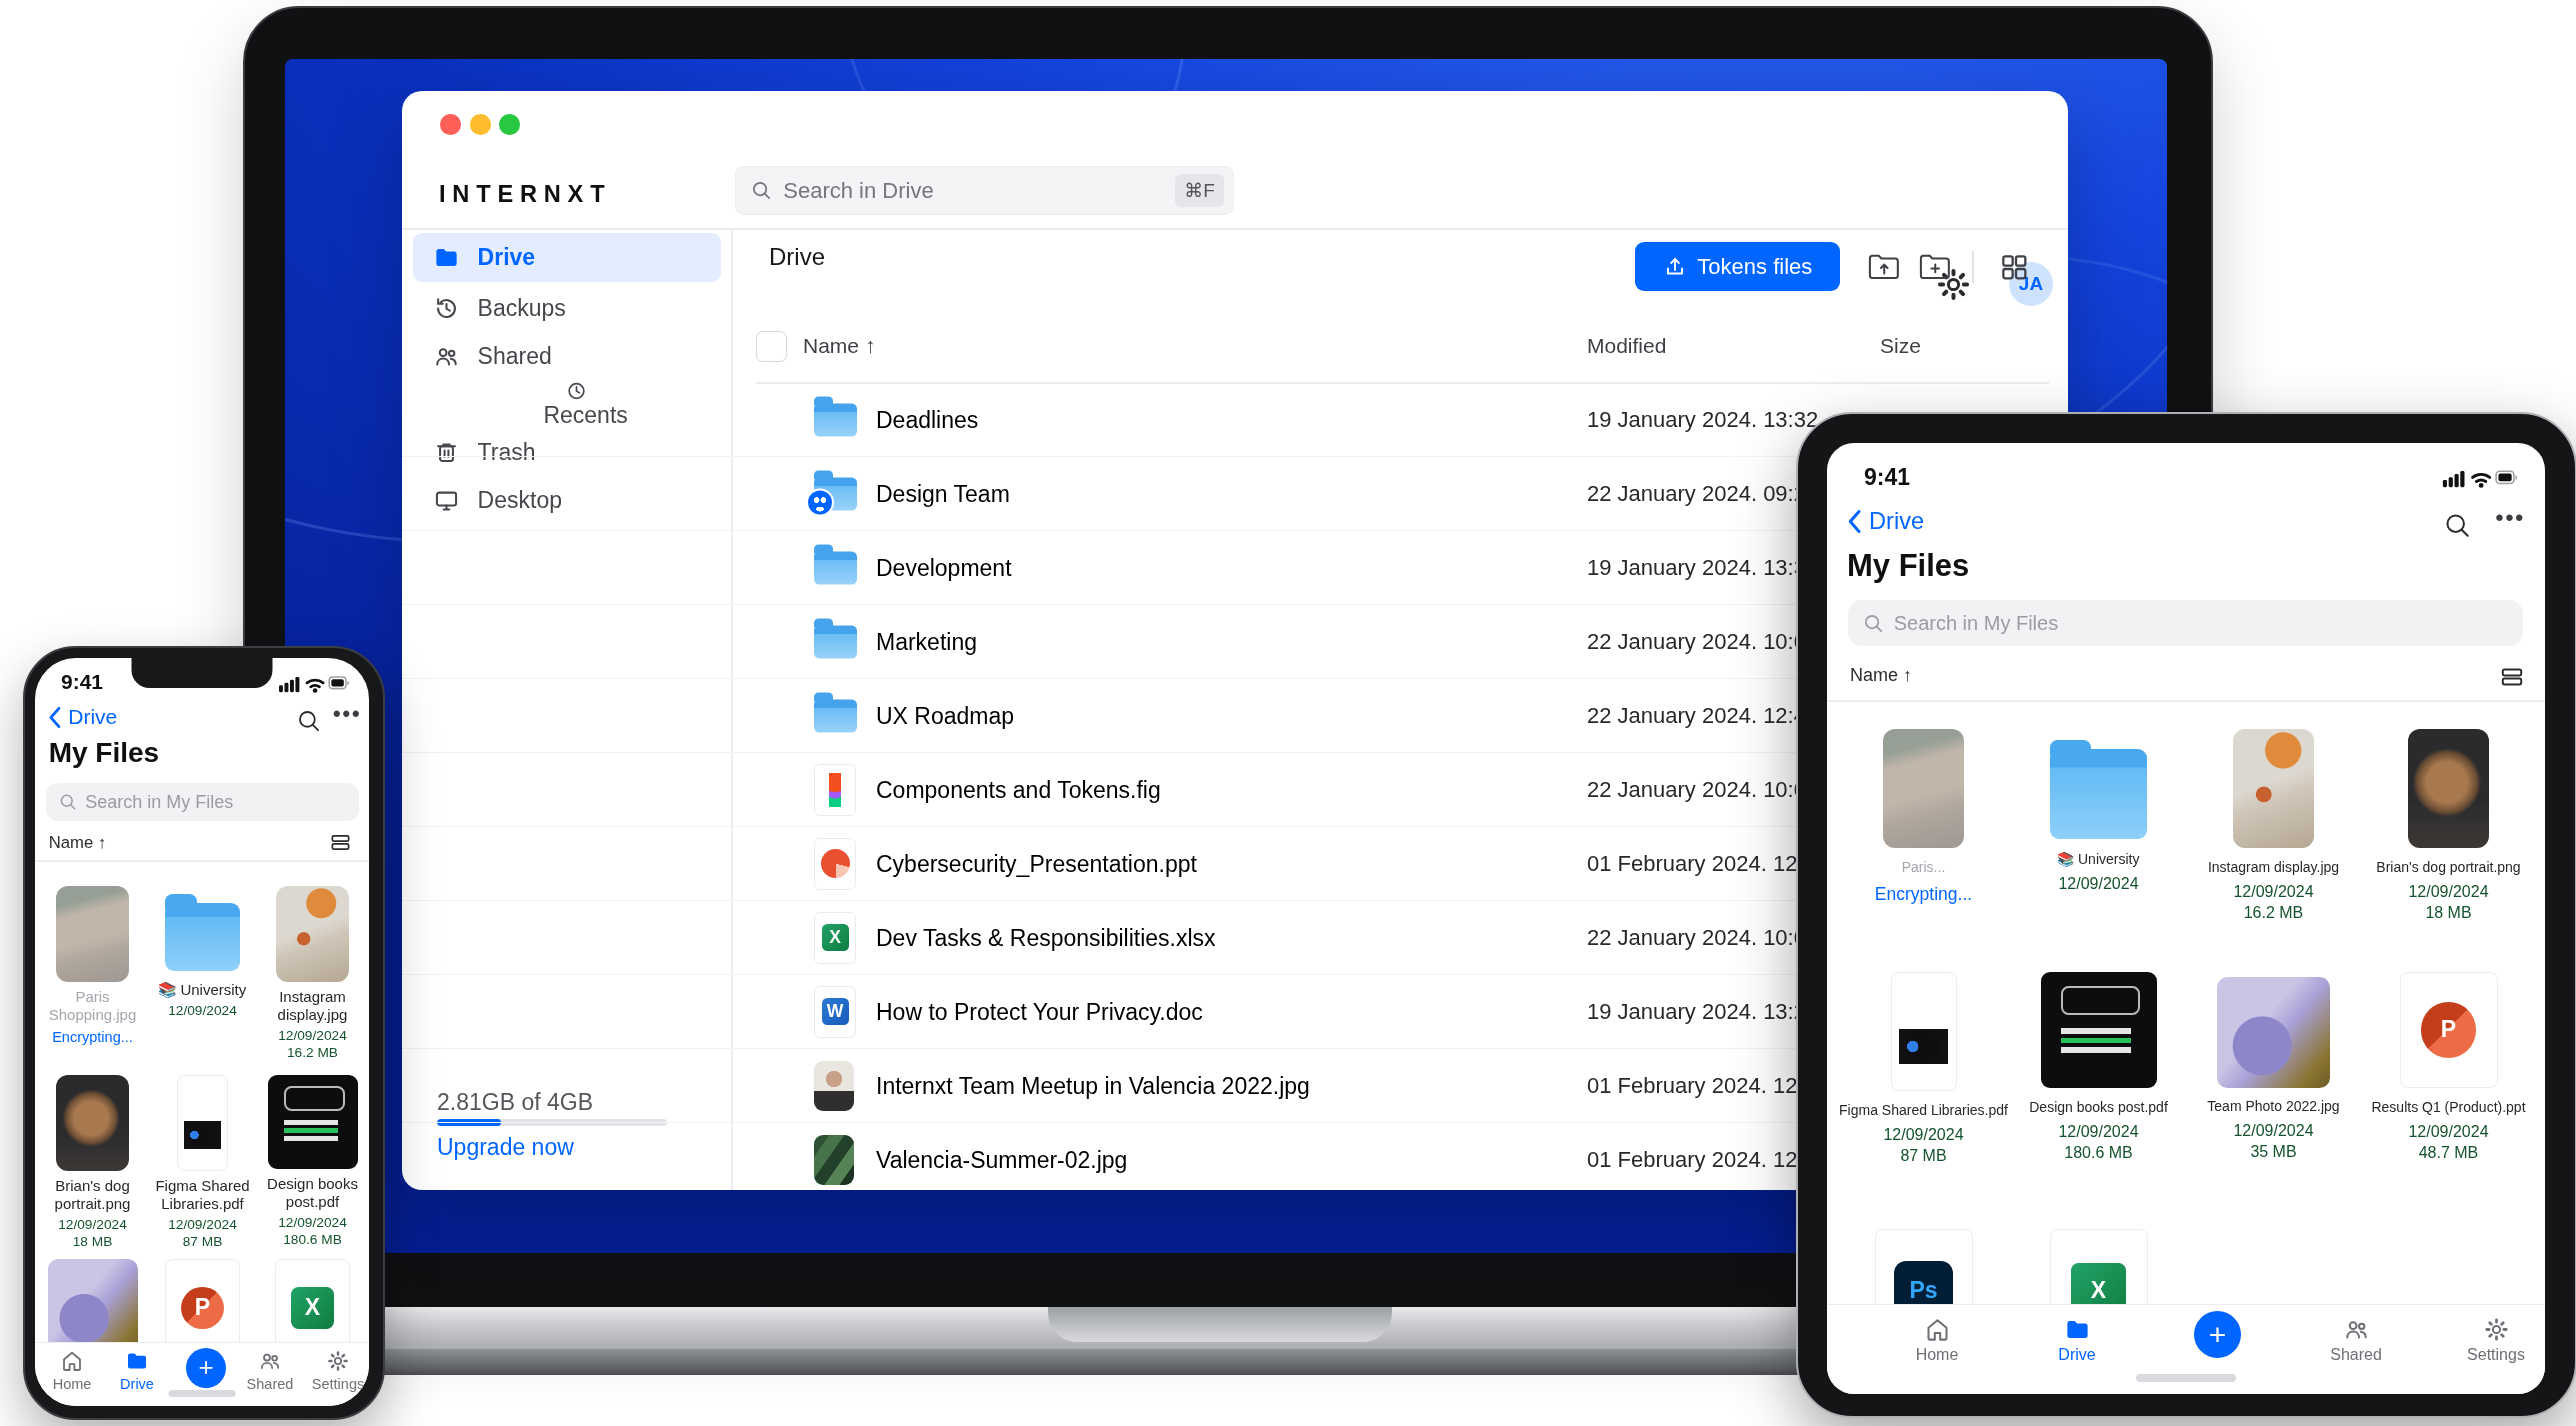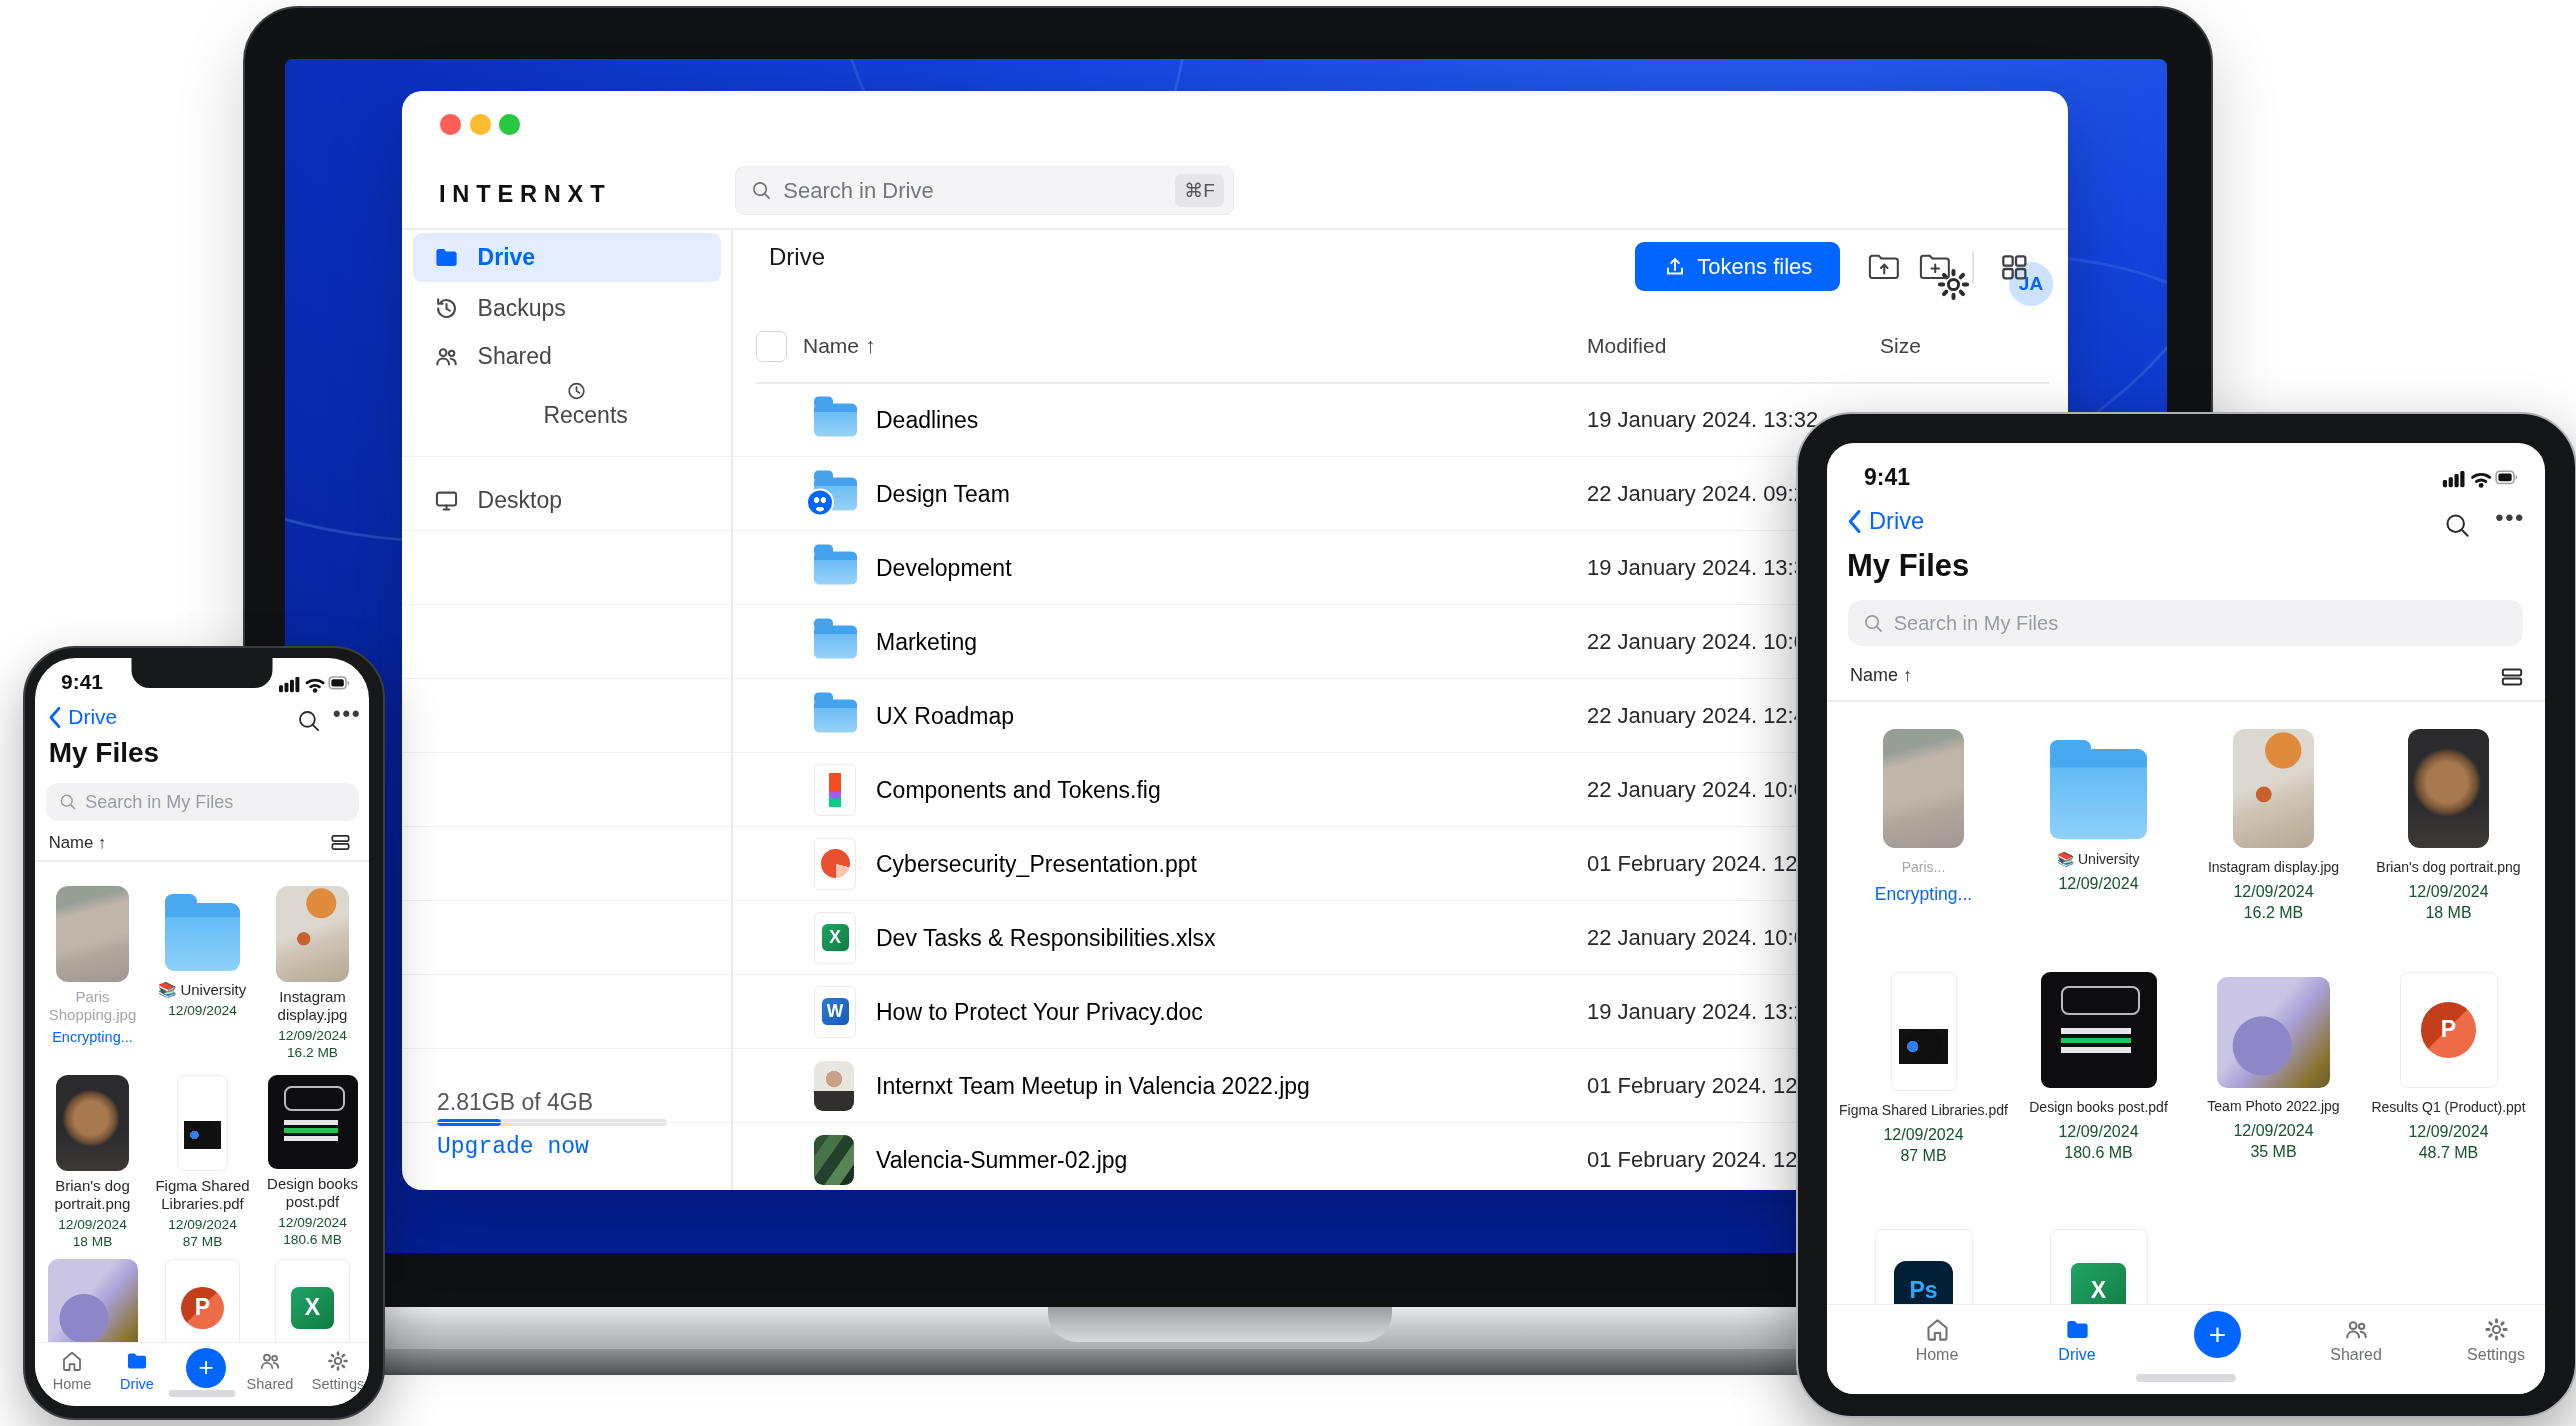--- a/index.html
+++ b/index.html
@@ -45,21 +45,21 @@
   
   .side-item{position:absolute;left:10.6px;width:308px;height:49px;border-radius:9px;display:flex;
     align-items:center;padding-left:20px;box-sizing:border-box;color:#46474d;}
   .side-item.active{background:#e3edff;color:#0066FF;}
   .side-item .si{width:27px;height:27px;}
   .si-label{font-size:23px;margin-left:18px;font-weight:400;}
   .side-item.active .si-label{font-weight:600;}
   #storage-label{left:35px;top:998px;font-size:23px;color:#55565c;}
   #storage-bar{left:35px;top:1028px;width:230px;height:6.8px;border-radius:3.8px;background:#e4e4e8;overflow:hidden;}
   #storage-fill{height:100%;border-radius:3.8px;background:#0066FF;}
-  #upgrade-link{left:35px;top:1043px;font-size:23px;color:#0066FF;font-weight:500;font-family:Liberation Mono, monospace;}
+  #upgrade-link{left:35px;top:1043px;font-size:23px;color:#0066FF;font-weight:500;}
 
   
   #page-title{left:367px;top:152px;font-size:24px;font-weight:500;color:#18181b;}
   #upload-btn{left:1233px;top:151px;width:205px;height:49px;background:#0066FF;border-radius:9px;
     display:flex;align-items:center;justify-content:center;gap:10.6px;color:#fff;}
   #upload-btn span{font-size:22px;font-weight:500;}
   .tool-ic{position:absolute;top:161px;width:33px;height:29px;}
   #tool-sep{left:1570px;top:160px;width:1.5px;height:32px;background:#e3e3e7;}
   #hdr-checkbox{left:354px;top:240px;width:29px;height:29px;border:1.5px solid #d5d5da;border-radius:6.8px;background:#fff;}
   .col-label{position:absolute;top:243px;font-size:21px;color:#3f4045;}
@@ -272,20 +272,29 @@
     </svg>
     <span class="si-label">Shared</span>
   </div>
   <div class="side-item" style="top:289px;flex-direction:column;">
     <svg class="si" viewBox="0 0 24 24" fill="none" stroke="#46474d" stroke-width="1.8" stroke-linecap="round">
       <circle cx="12" cy="12" r="8"></circle>
         <path d="M12 7.5V12l3.2 2"></path>
     </svg>
     <span class="si-label">Recents</span>
   </div>
+  <div class="side-item" style="top:337px;">
+    <svg class="si" viewBox="0 0 24 24" fill="none" stroke="#46474d" stroke-width="1.8" stroke-linecap="round">
+      <path d="M4.5 6.5h15"></path>
+        <path d="M9.3 6.5V4.8h5.4v1.7"></path>
+        <rect x="6.3" y="6.5" width="11.4" height="13" rx="2"></rect>
+      <path d="M10.3 10.3v5.4M13.7 10.3v5.4"></path>
+    </svg>
+    <span class="si-label">Trash</span>
+  </div>
   <div class="side-item" style="top:385px;">
     <svg class="si" viewBox="0 0 24 24" fill="none" stroke="#46474d" stroke-width="1.8" stroke-linecap="round">
       <rect x="3.5" y="5" width="17" height="11.5" rx="2"></rect>
         <path d="M9.5 20h5M12 16.5V20"></path>
     </svg>
     <span class="si-label">Desktop</span>
   </div>
 
   <div class="abs" id="storage-label">2.81GB of 4GB</div>
   <div class="abs" id="storage-bar">

